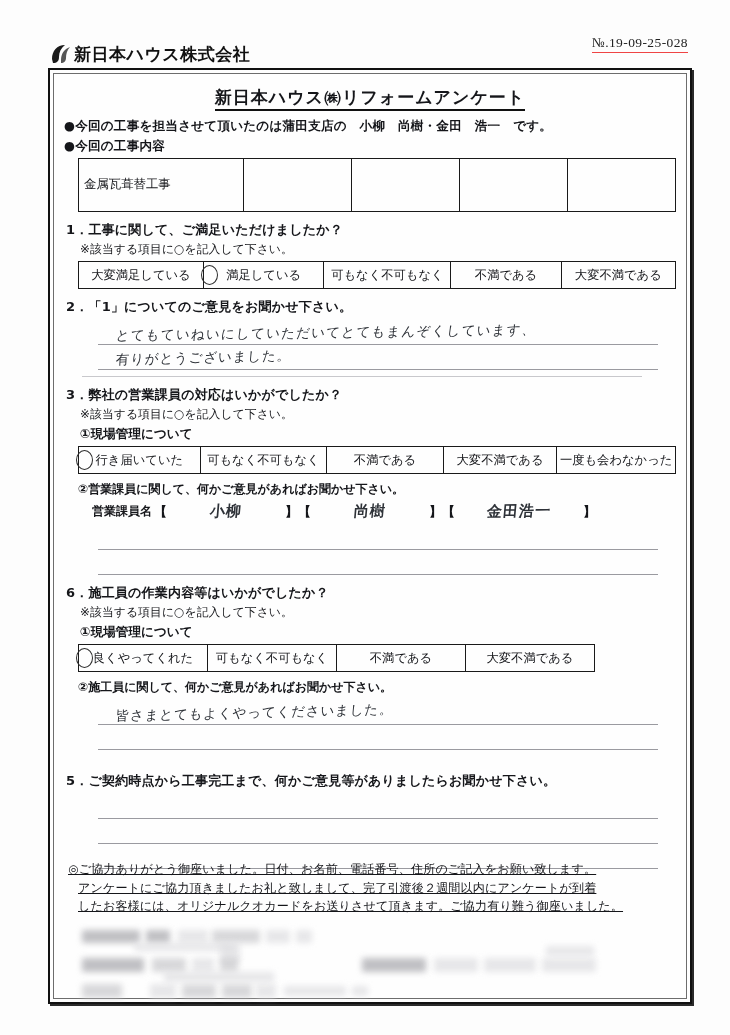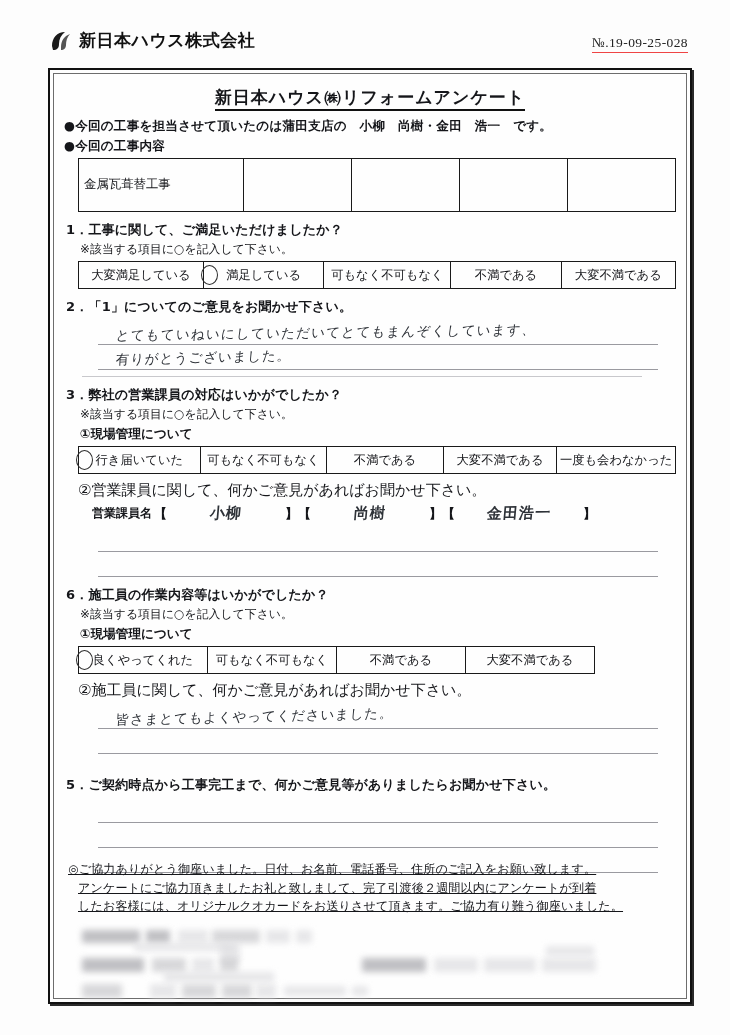--- a/index.html
+++ b/index.html
@@ -9,21 +9,21 @@
     font-family:"Liberation Serif","DejaVu Serif",serif;
     color:#15161a;
     position:relative;
     overflow:hidden;
     -webkit-font-smoothing:none;
   }
   .page{position:absolute;inset:0;background:#fdfdfd;}
 
   
   .header{position:absolute;left:48px;top:26px;width:640px;height:36px;}
-  .logo-wrap{position:absolute;left:0;top:3px;display:flex;gap:5px;}
+  .logo-wrap{position:absolute;left:0;top:16px;display:flex;align-items:center;}
   .logo-mark{width:26px;height:24px;position:relative;}
   .logo-mark svg{display:block;}
   .company-name{
     font-family:"DejaVu Sans","Liberation Sans",sans-serif;
     font-size:17px;font-weight:bold;letter-spacing:.5px;color:#111;
     white-space:nowrap;
   }
   .docno{
     position:absolute;right:0;top:9px;
     font-family:"Liberation Serif","DejaVu Serif",serif;
@@ -88,21 +88,21 @@
   .note{
     font-family:"DejaVu Sans","Liberation Sans",sans-serif;
     font-size:11.8px;margin:0 0 2px 16px;letter-spacing:.1px;
   }
   .sub{
     font-family:"DejaVu Sans","Liberation Sans",sans-serif;
     font-size:12.6px;font-weight:bold;margin:3px 0 2px 16px;
   }
   .sub2{
     font-family:"DejaVu Sans","Liberation Sans",sans-serif;
-    font-size:15px;font-weight:normal;margin:7px 0 3px 14px;
+    font-size:12px;font-weight:bold;margin:7px 0 3px 14px;
   }
 
   
   .rules{margin:4px 0 0 34px;}
   .rule{border-bottom:1px solid #9a9aa0;height:24px;position:relative;width:560px;}
   .hand{
     position:absolute;left:18px;bottom:2px;
     font-family:"DejaVu Sans","Liberation Sans",sans-serif;
     font-size:13.5px;color:#2e3238;
     transform:skewX(-7deg) rotate(-0.8deg);

